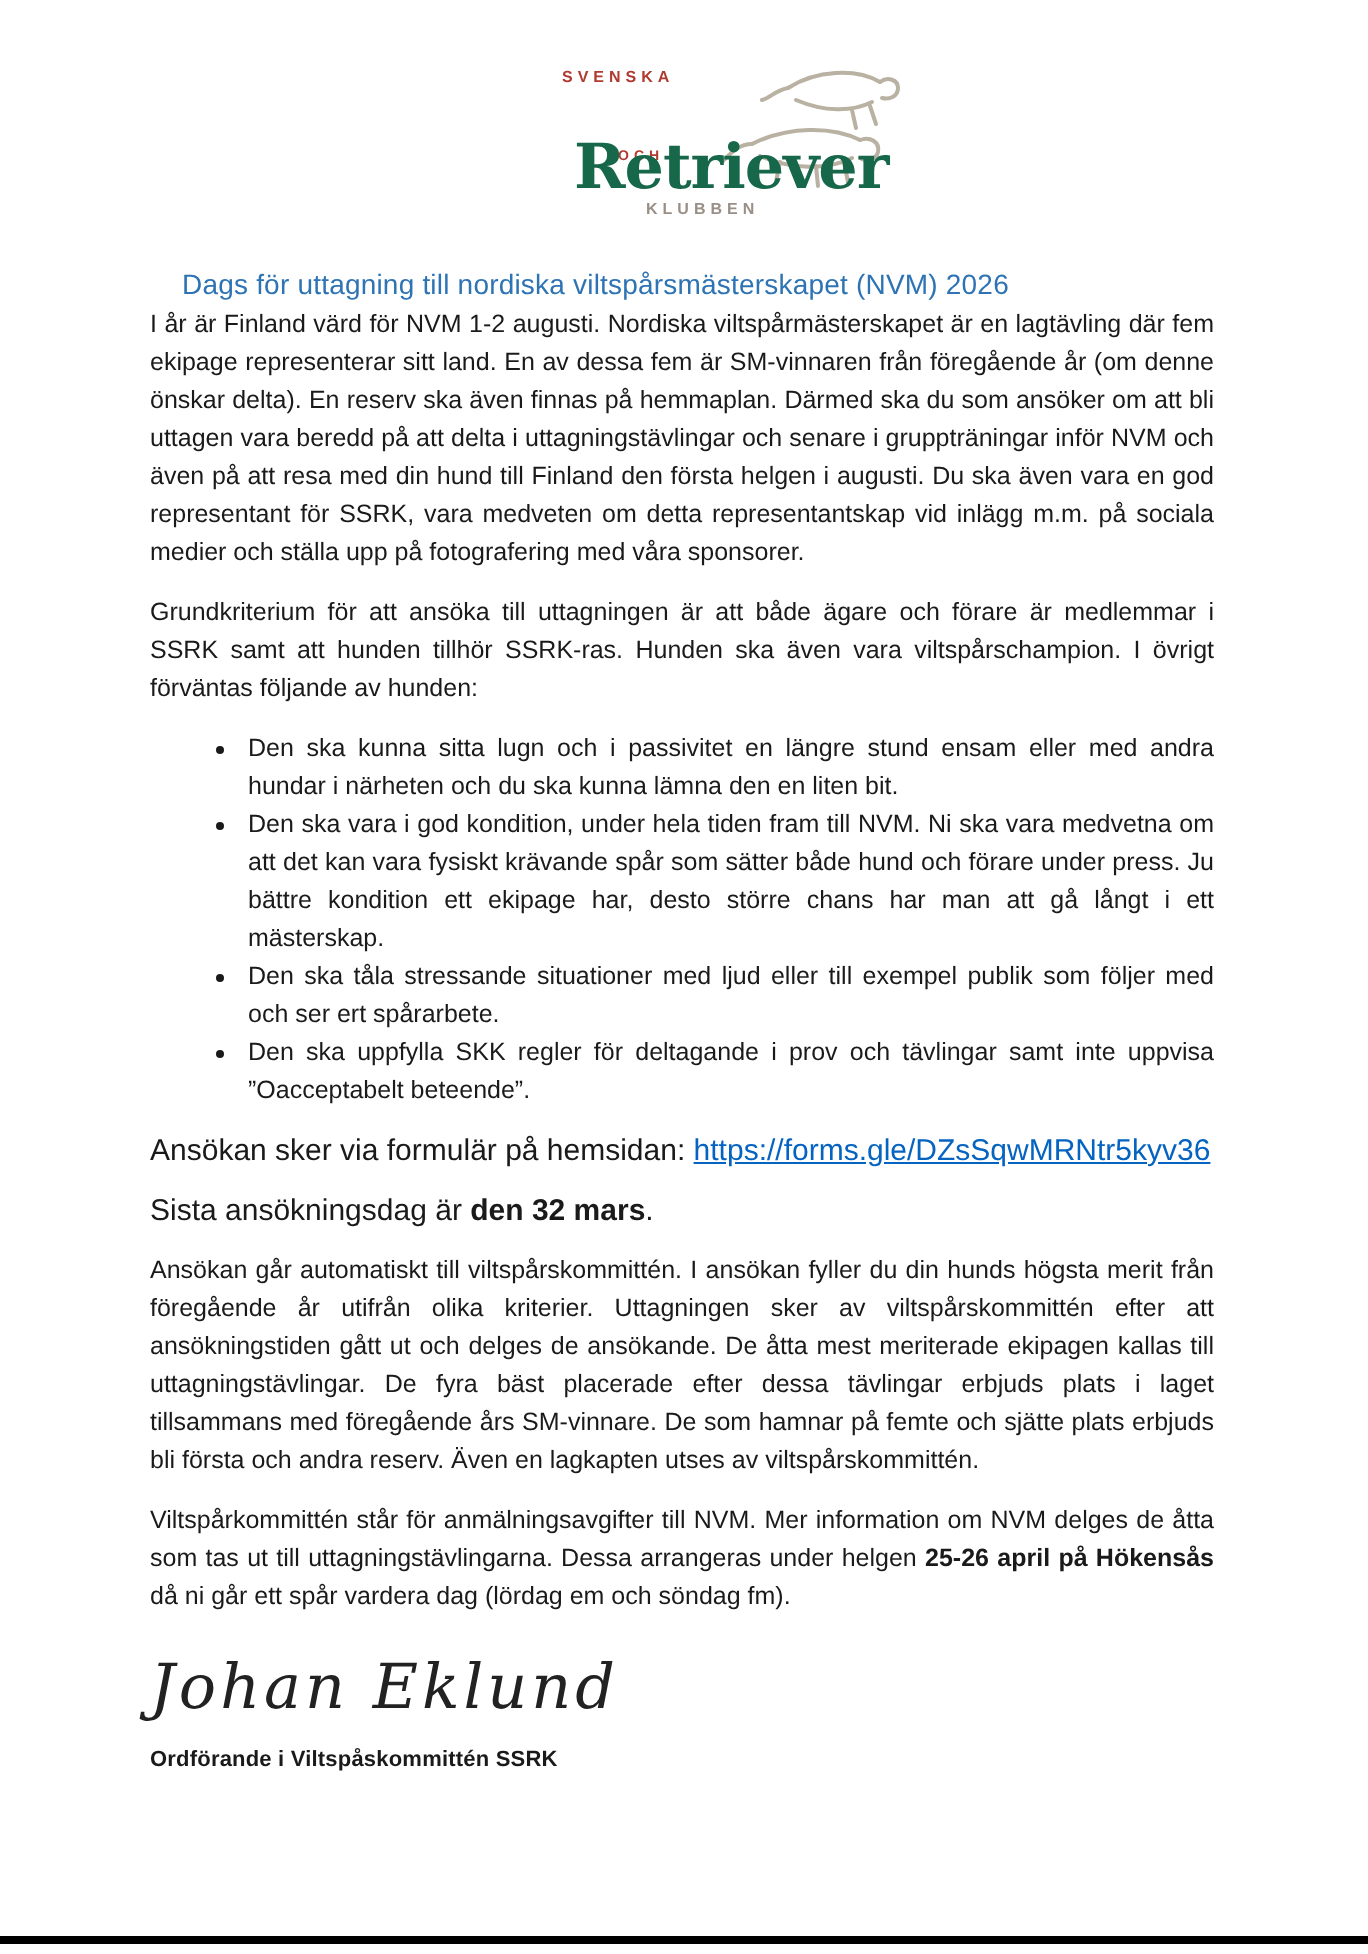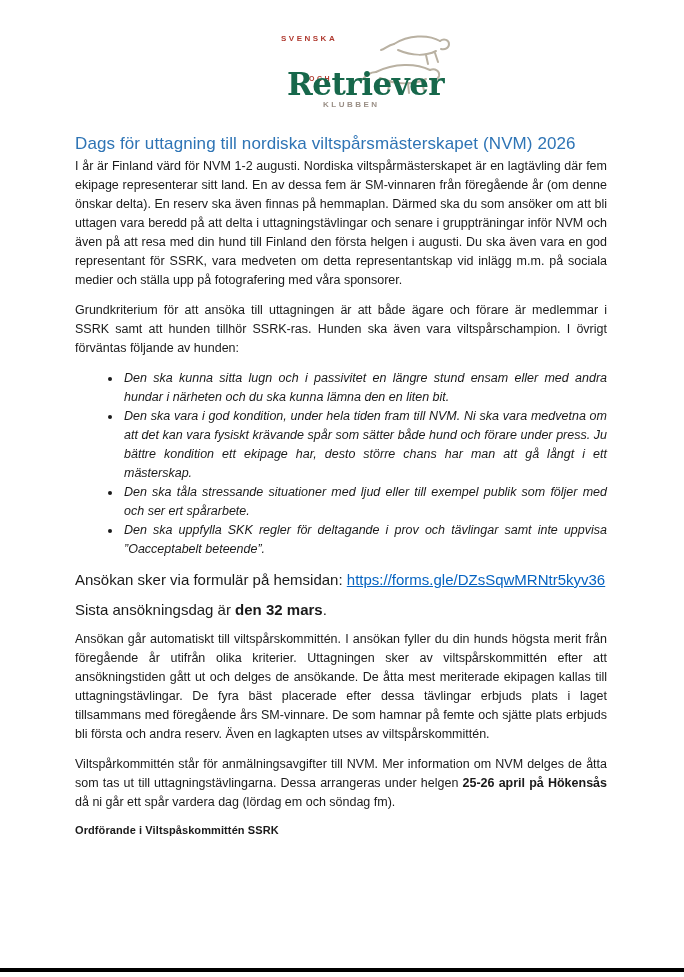--- a/index.html
+++ b/index.html
@@ -28,32 +28,32 @@
     color:var(--logo-red,#b03a30);
   }
   .lg-svenska{left:64px;top:6px;}
   .lg-spaniel{left:50px;top:8px;font-size:31px;}
   .lg-och{left:92px;top:47px;font-size:7px;}
   .lg-retriever{left:70px;top:38px;font-size:31px;}
   .lg-klubben{left:106px;top:72px;color:#9a8f86;}
   
   .content{margin:0 77px 0 75px;}
   h1.title{
-    margin:14px 0 3px 0;
-    font-size:17px;font-weight:normal;
+    margin:14px 0 3px 16px;
+    font-size:14px;font-weight:normal;
     color:var(--heading-color,#2E74B5);
     letter-spacing:0.1px;
   }
   p.body, li{
     font-size:12.5px;line-height:19px;
     text-align:justify;
   }
   p.body{margin:0 0 11px 0;}
   p.line{font-size:15px;line-height:19px;margin:0 0 11px 0;}
-  ul.reqs{margin:0 0 11px 30px;padding-left:17px;font-style:italic;}
+  ul.reqs{margin:0 0 11px 30px;padding-left:17px;}
   ul.reqs li{padding-left:2px;margin:0;}
   a.doclink{color:var(--link-color,#0563C1);text-decoration:underline;cursor:pointer;}
   strong{font-weight:bold;}
   .signature{
     margin-top:18px;
     font-family:"DejaVu Serif","Liberation Serif",serif;
     font-style:italic;
     font-size:31px;
     letter-spacing:2px;
     color:#222;
@@ -114,18 +114,19 @@
 
     <p class="line"><span>Ansökan sker via formulär på hemsidan: </span><a class="doclink">https://forms.gle/DZsSqwMRNtr5kyv36</a></p>
 
     <p class="line"><span>Sista ansökningsdag är </span><strong>den 32 mars</strong><span>.</span></p>
 
     <p class="body">Ansökan går automatiskt till viltspårskommittén. I ansökan fyller du din hunds högsta merit från föregående år utifrån olika kriterier. Uttagningen sker av viltspårskommittén efter att ansökningstiden gått ut och delges de ansökande. De åtta mest meriterade ekipagen kallas till uttagningstävlingar. De fyra bäst placerade efter dessa tävlingar erbjuds plats i laget tillsammans med föregående års SM-vinnare. De som hamnar på femte och sjätte plats erbjuds bli första och andra reserv. Även en lagkapten utses av viltspårskommittén.</p>
 
     <p class="body"><span>Viltspårkommittén står för anmälningsavgifter till NVM. Mer information om NVM delges de åtta som tas ut till uttagningstävlingarna. Dessa arrangeras under helgen </span><strong>25-26 april på Hökensås</strong><span> då ni går ett spår vardera dag (lördag em och söndag fm).</span></p>
 
 
+    <div class="signature">Johan Eklund</div>
     <div class="sig-title">Ordförande i Viltspåskommittén SSRK</div>
 
   </div>
 
   <div class="bottom-bar"></div>
 </div>
 
 </body></html>

